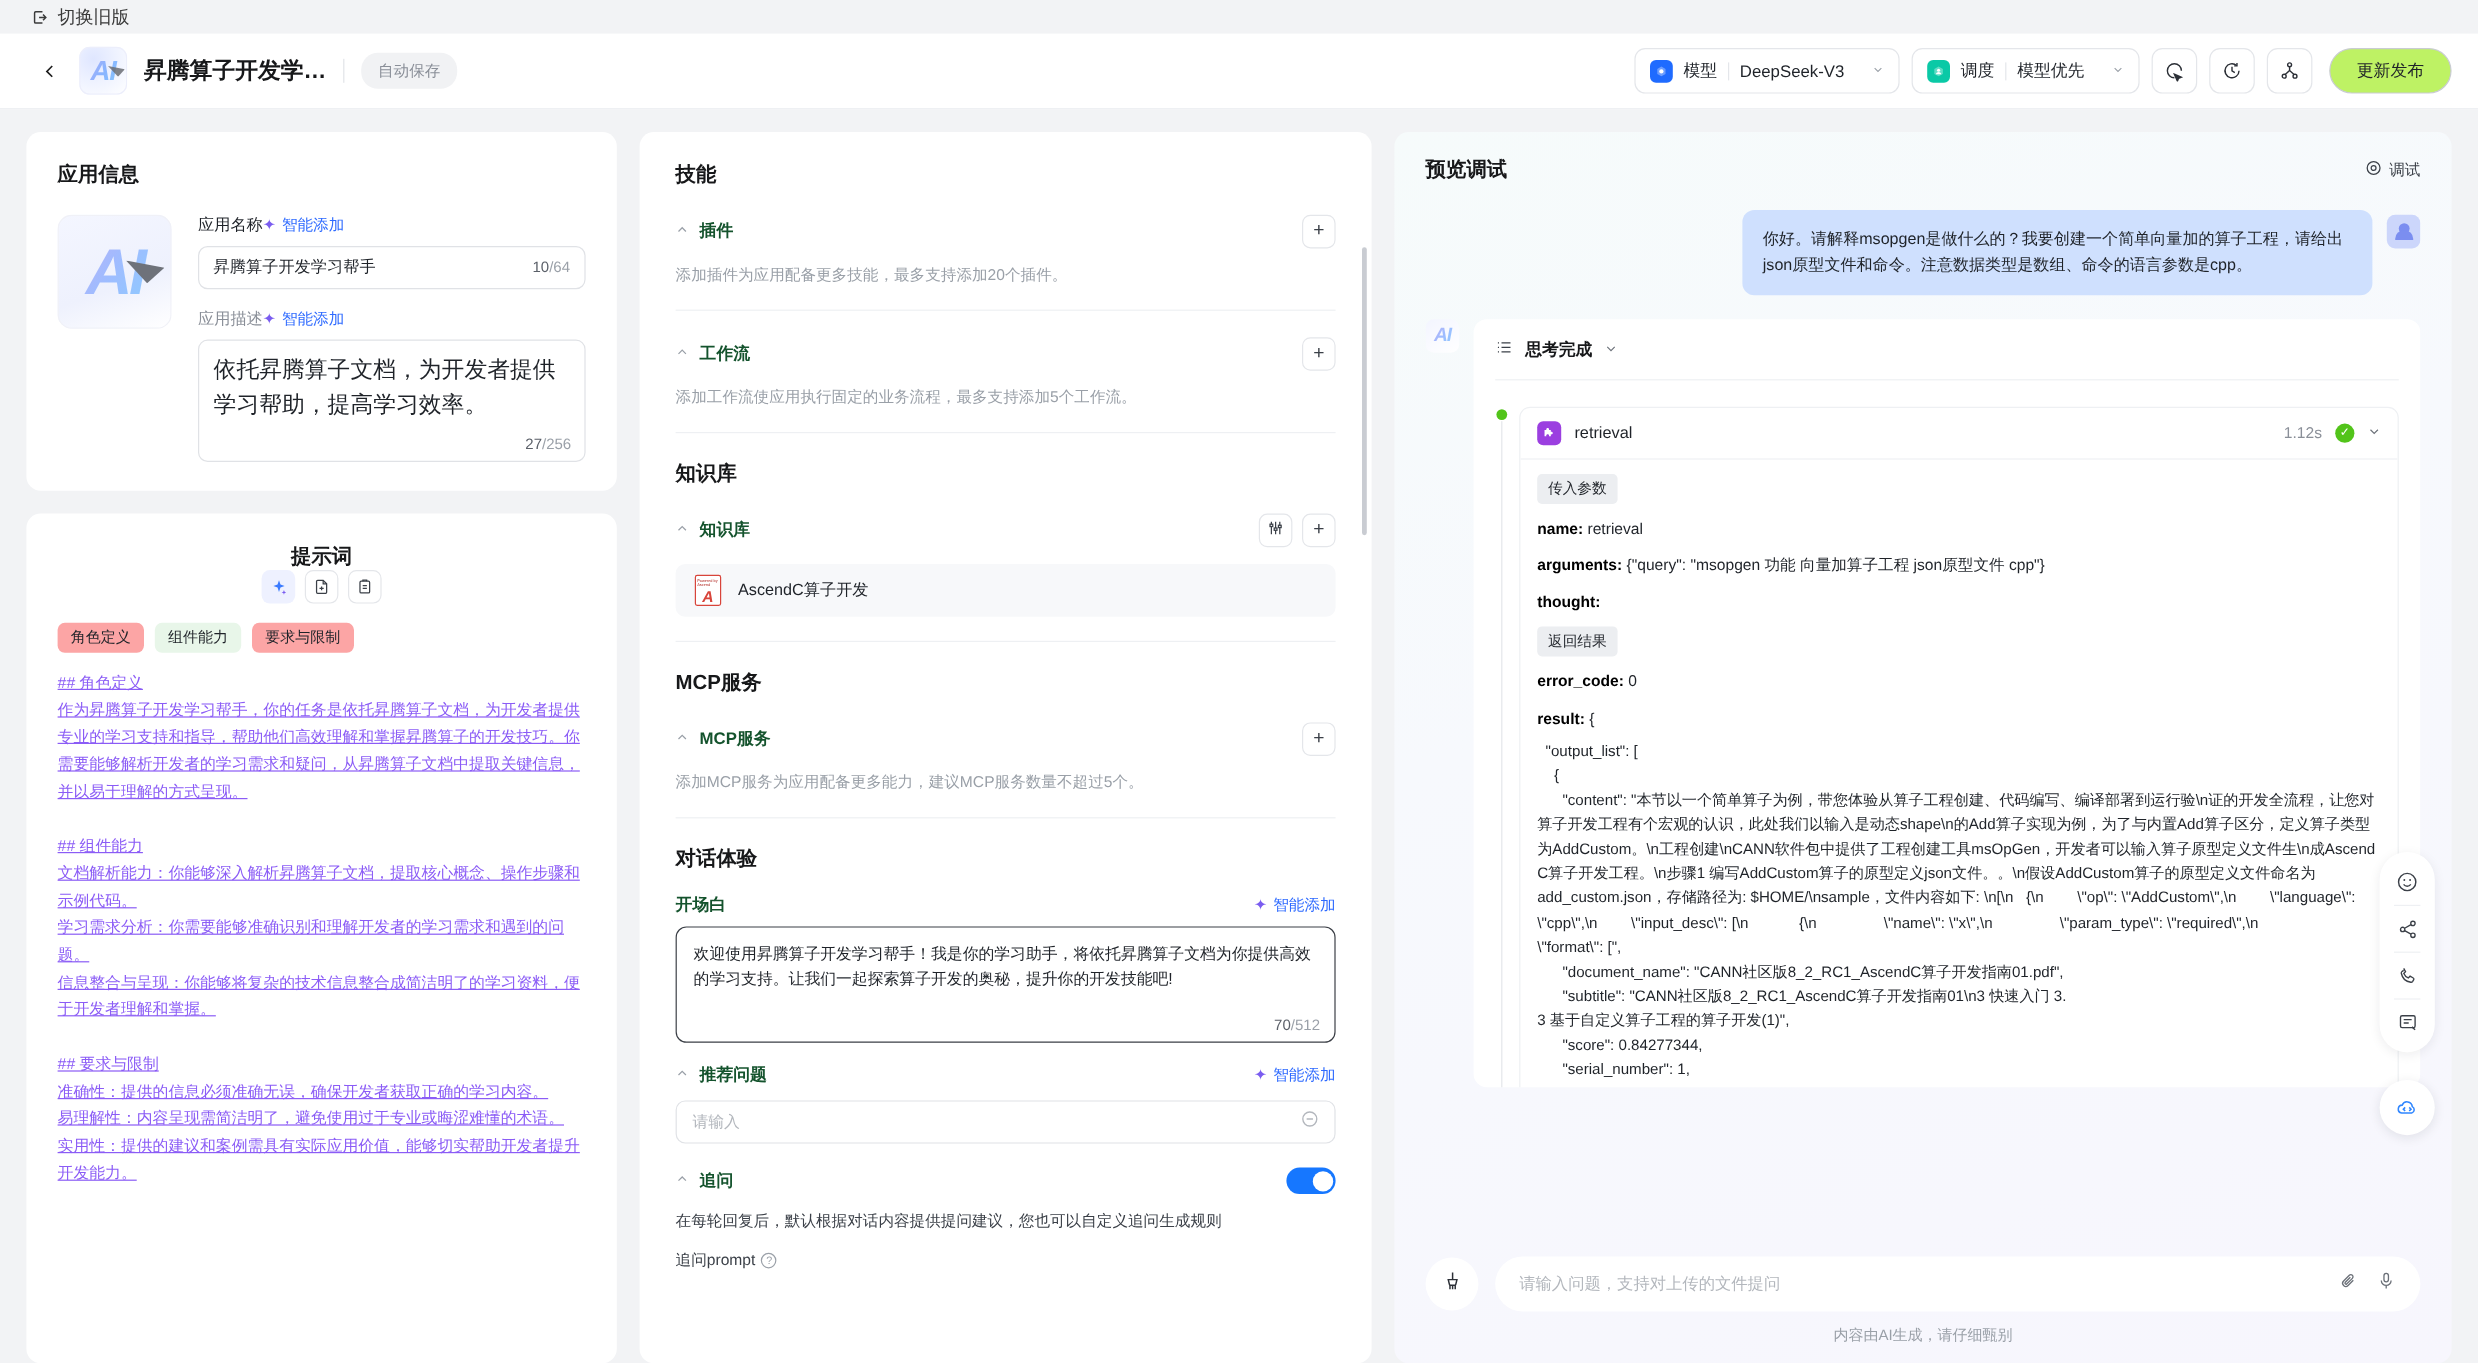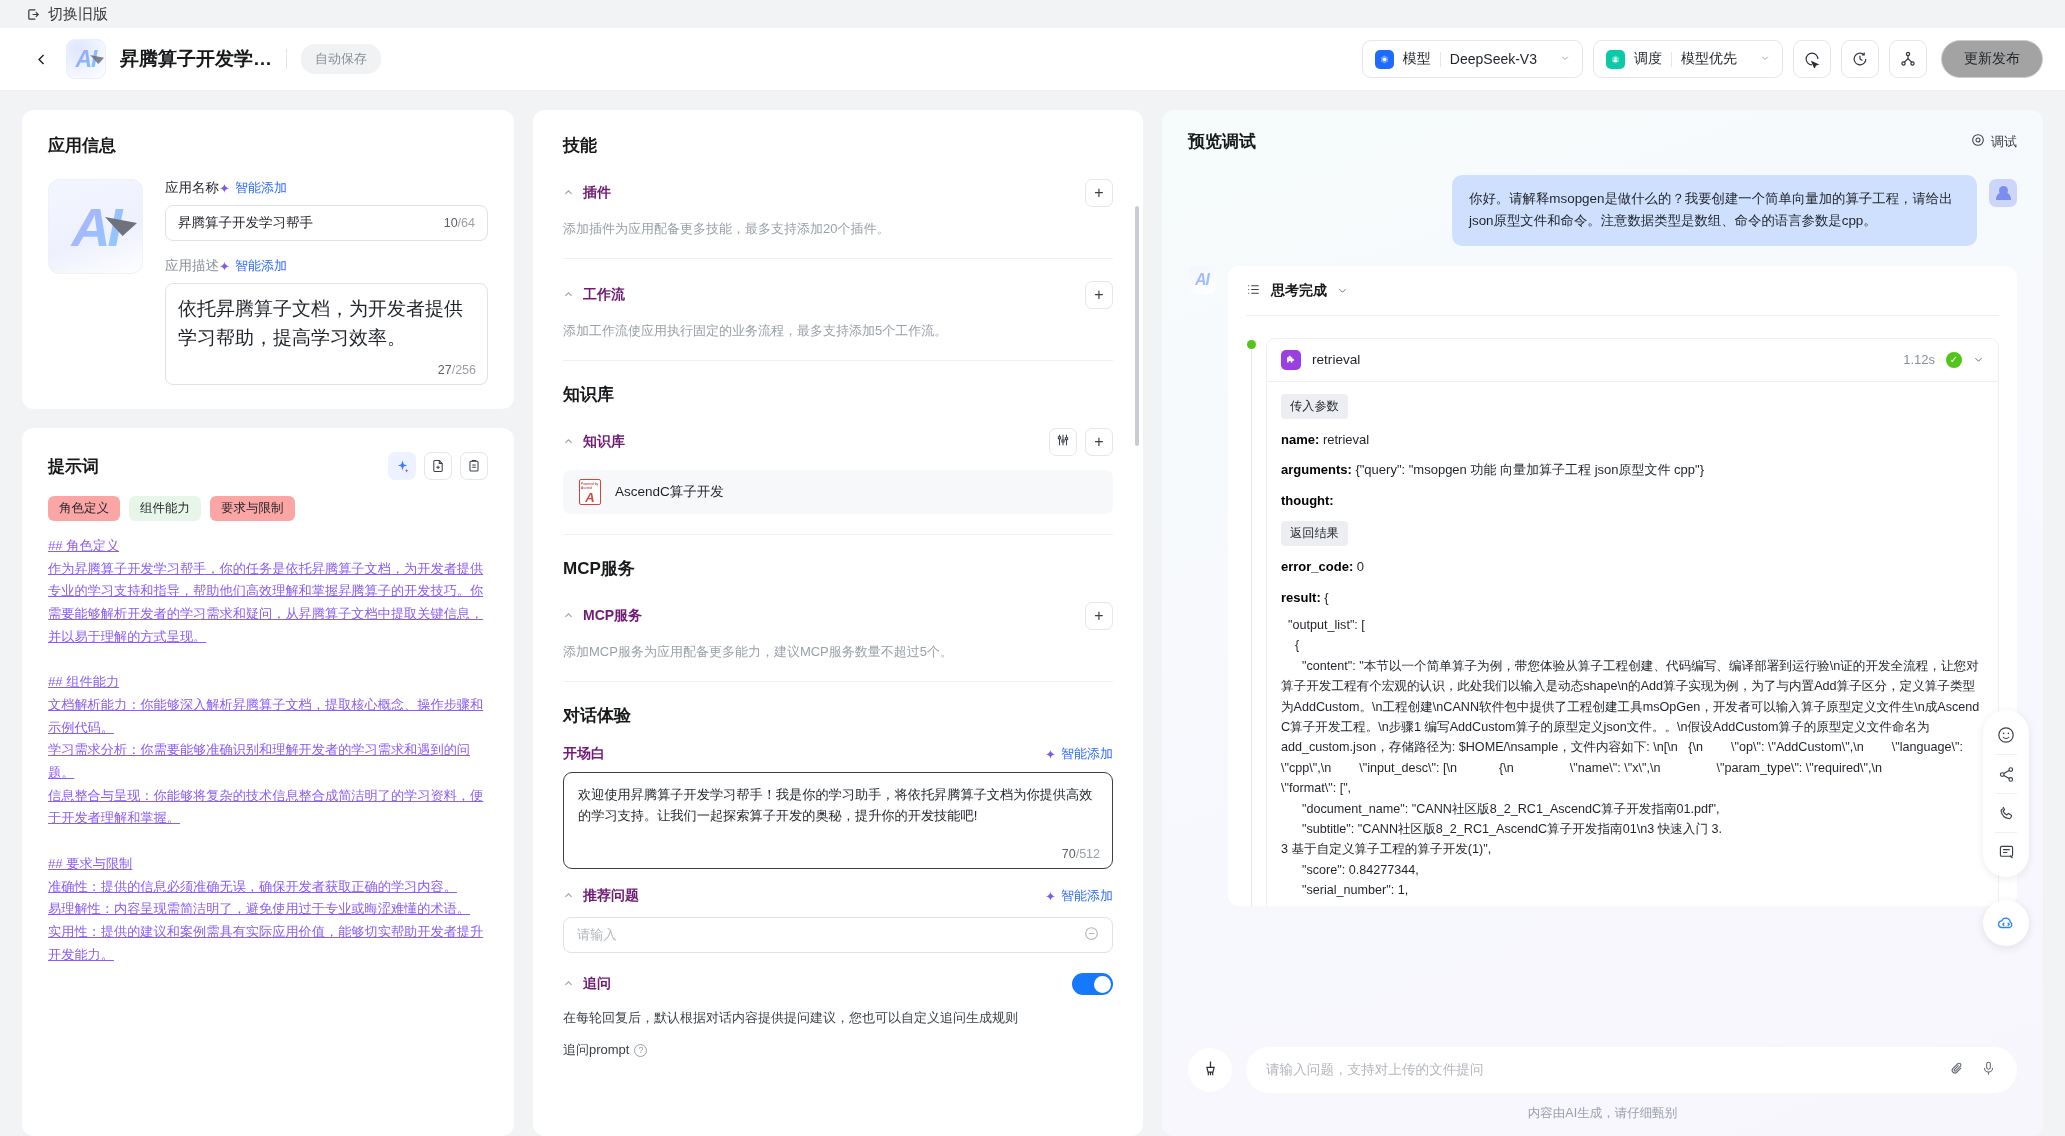--- a/index.html
+++ b/index.html
@@ -66,21 +66,21 @@
   .selector .val { font-size: 14px; color:#1f2329; white-space: nowrap; }
   .selector .caret { margin-left: 14px; color:#9aa0a8; font-size: 11px; }
 
   .iconbtn {
     width: 38px; height: 38px; border:1px solid #e4e6ea; border-radius:9px;
     background:#fff; margin-left: 10px; display:flex; align-items:center;
     justify-content:center; cursor:pointer; color:#2b2f36;
   }
   .publish {
     margin-left: 14px; height: 38px; padding: 0 22px; border-radius: 19px;
-    border:1px solid #c9ccd2; background:#a3a3a3; font-size:14px; color:#1f2329;
+    border:1px solid #c9ccd2; background:#bef264; font-size:14px; color:#1f2329;
     display:flex; align-items:center; cursor:pointer; font-weight: 400;
   }
 
   .workspace {
     display:flex; gap: 19px; padding: 19px 22px 0 22px; height: calc(1136px - 91px);
   }
 
   
   .col-left { width: 492px; flex:0 0 auto; display:flex; flex-direction:column; gap: 19px; }
   .card {
@@ -119,21 +119,21 @@
   .inputbox .txt { font-size:13.5px; color:#1f2329; flex:1; }
   .counter { font-size:12.5px; color:#9aa0a8; }
   .counter b { color:#5b6069; font-weight:400; }
   .textarea {
     margin-top: 8px; border:1px solid #e0e2e6; border-radius: 8px;
     height: 102px; padding: 10px 12px; position:relative;
   }
   .textarea .txt { font-size:19px; color:#1f2329; line-height:1.55; }
   .textarea .counter { position:absolute; right: 11px; bottom: 7px; }
 
-  .prompt-head { display:flex; align-items:center; justify-content:space-between; }
+  .prompt-head { display:flex; align-items:center; justify-content:space-between;flex-direction:column; }
   .prompt-tools { display:flex; gap:8px; }
   .tool {
     width:28px; height:28px; border-radius:7px; border:1px solid #e4e6ea; background:#fff;
     display:flex; align-items:center; justify-content:center; cursor:pointer; color:#3b4048;
   }
   .tool.magic { border:none; background:#eef1ff; }
   .chips { display:flex; gap: 9px; margin-top: 16px; }
   .chip { font-size: 12.5px; padding: 4px 11px; border-radius: 6px; color:#1f2329; cursor:pointer;}
   .chip.c1 { background:#fca5a5; }
   .chip.c2 { background:#e8f6e9; }
@@ -143,21 +143,21 @@
   
   .col-mid { width: 610px; flex:0 0 auto; position:relative; }
   .mid-card {
     background:#fff; border-radius: 12px; height: 100%;
     padding: 24px 30px 0 30px; overflow:hidden; position:relative;
   }
   .sec-title { font-size: 17px; font-weight:700; color:#17181a; }
   .sub-row { display:flex; align-items:center; justify-content:space-between; margin-top: 22px; }
   .sub-left { display:flex; align-items:center; gap:9px; }
   .caret-up { color:#9aa0a8; font-size: 11px; }
-  .sub-name { font-size:14px; font-weight:700; color:#701a75; }
+  .sub-name { font-size:14px; font-weight:700; color:#14532d; }
   .plusbtn {
     width: 28px; height: 28px; border-radius:7px; border:1px solid #e4e6ea;
     background:#fff; display:flex; align-items:center; justify-content:center;
     font-size:16px; color:#3b4048; cursor:pointer;
   }
   .hint { font-size: 13px; color:#9aa0a8; margin-top: 13px; }
   .hr { height:1px; background:#eef0f3; margin-top: 20px; }
   .kb-item {
     margin-top: 14px; background:#f7f8fa; border-radius: 8px; height: 44px;
     display:flex; align-items:center; padding: 0 16px; gap: 14px; cursor:pointer;

